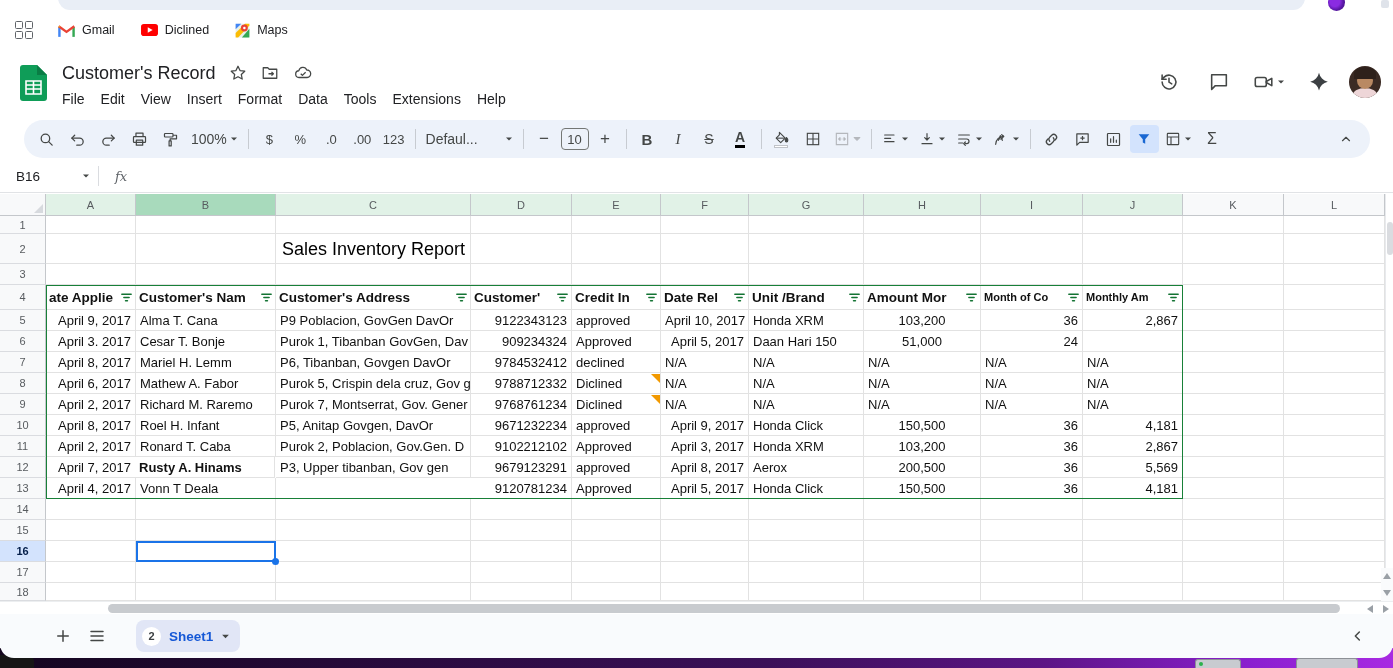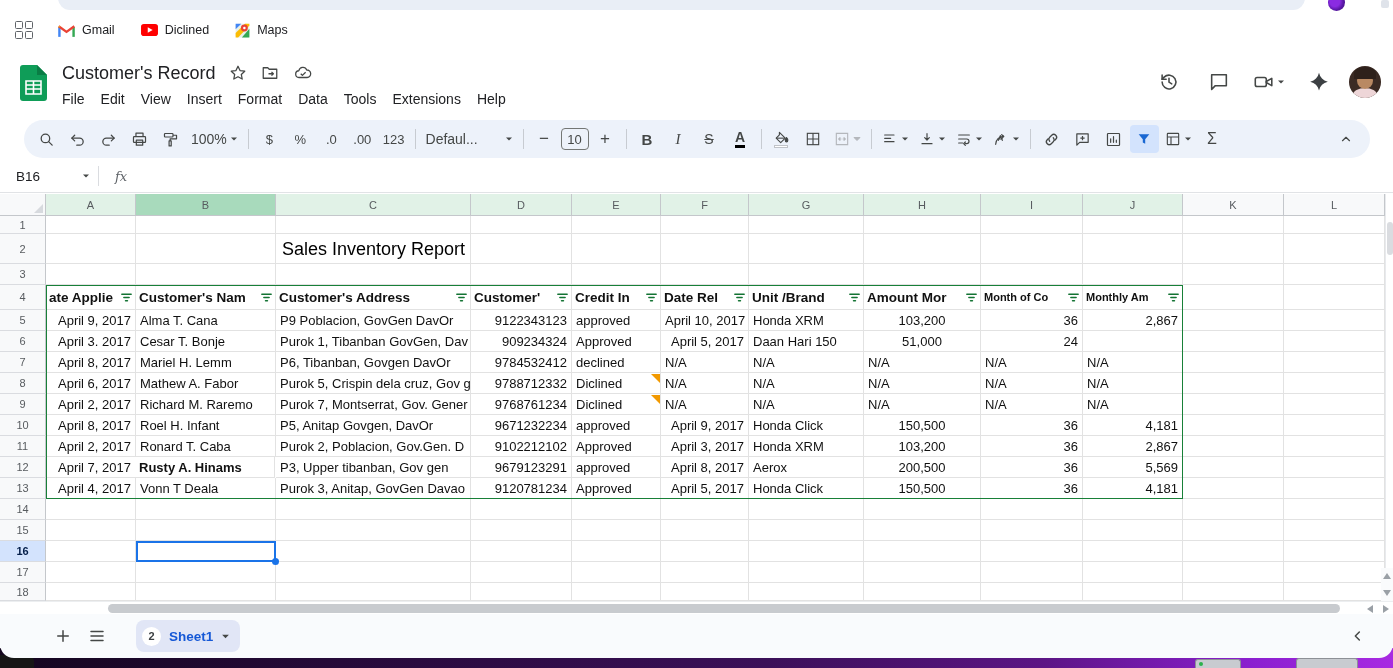--- a/index.html
+++ b/index.html
@@ -812,23 +812,20 @@
       <span style="text-align: right;">5,569</span>
     </div>
     <div class="cell" style="left: 1183px; top: 263px; width: 101px; height: 21px;"></div>
     <div class="cell" style="left: 1284px; top: 263px; width: 101px; height: 21px;"></div>
     <div class="cell" style="left: 46px; top: 284px; width: 90px; height: 21px;">
       <span style="text-align: right;">April 4, 2017</span>
     </div>
     <div class="cell" style="left: 136px; top: 284px; width: 140px; height: 21px;">
       <span style="text-align: left;">Vonn T Deala</span>
     </div>
-    <div class="cell" style="left: 276px; top: 284px; width: 195px; height: 21px;">
-      <span style="text-align: left;">Purok 3, Anitap, GovGen Davao</span>
-    </div>
     <div class="cell" style="left: 471px; top: 284px; width: 101px; height: 21px;">
       <span style="text-align: right;">9120781234</span>
     </div>
     <div class="cell" style="left: 572px; top: 284px; width: 89px; height: 21px;">
       <span style="text-align: left;">Approved</span>
     </div>
     <div class="cell" style="left: 661px; top: 284px; width: 88px; height: 21px;">
       <span style="text-align: right;">April 5, 2017</span>
     </div>
     <div class="cell" style="left: 749px; top: 284px; width: 115px; height: 21px;">

